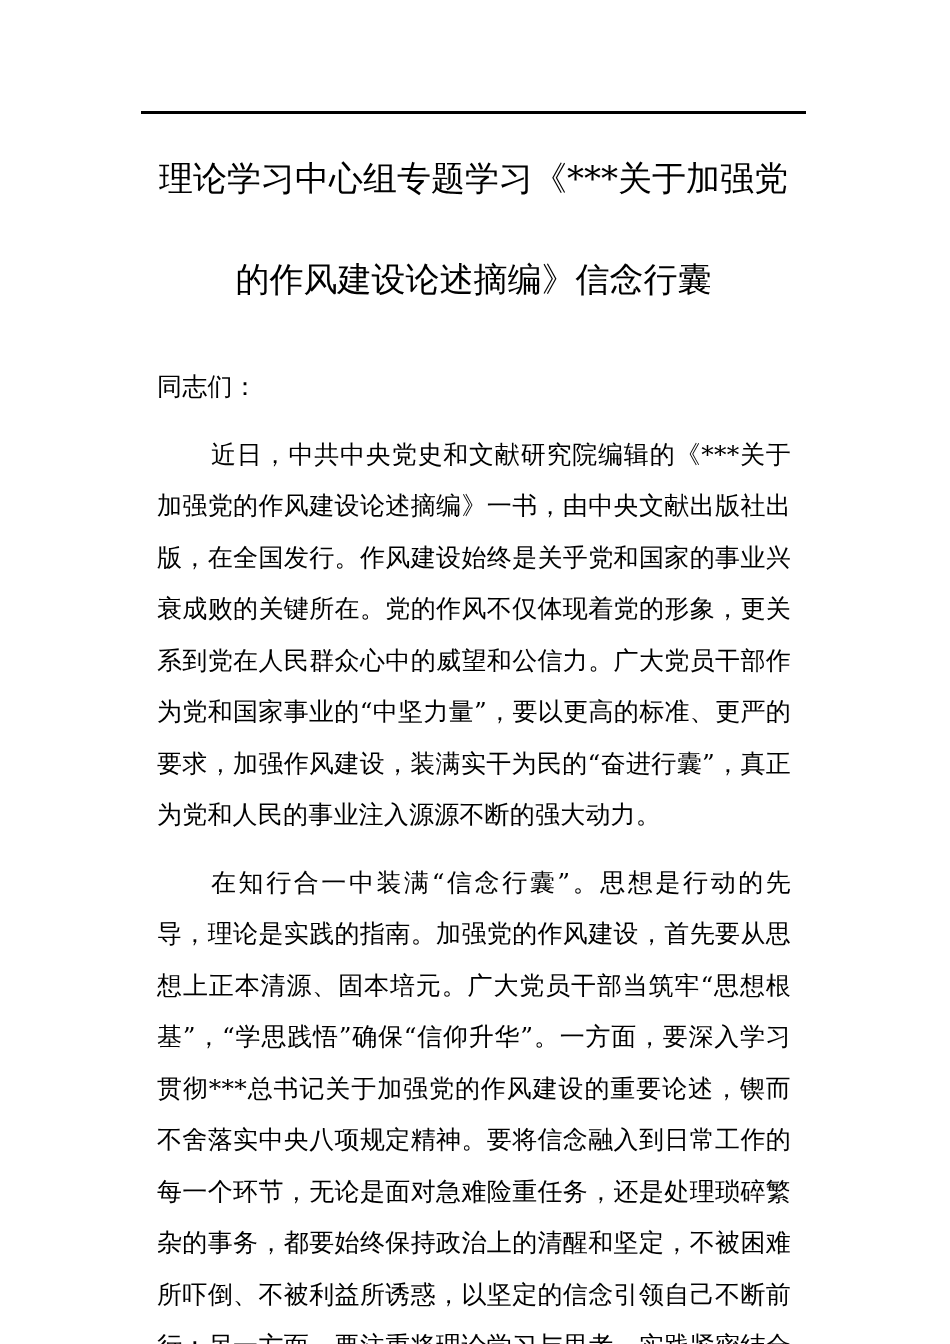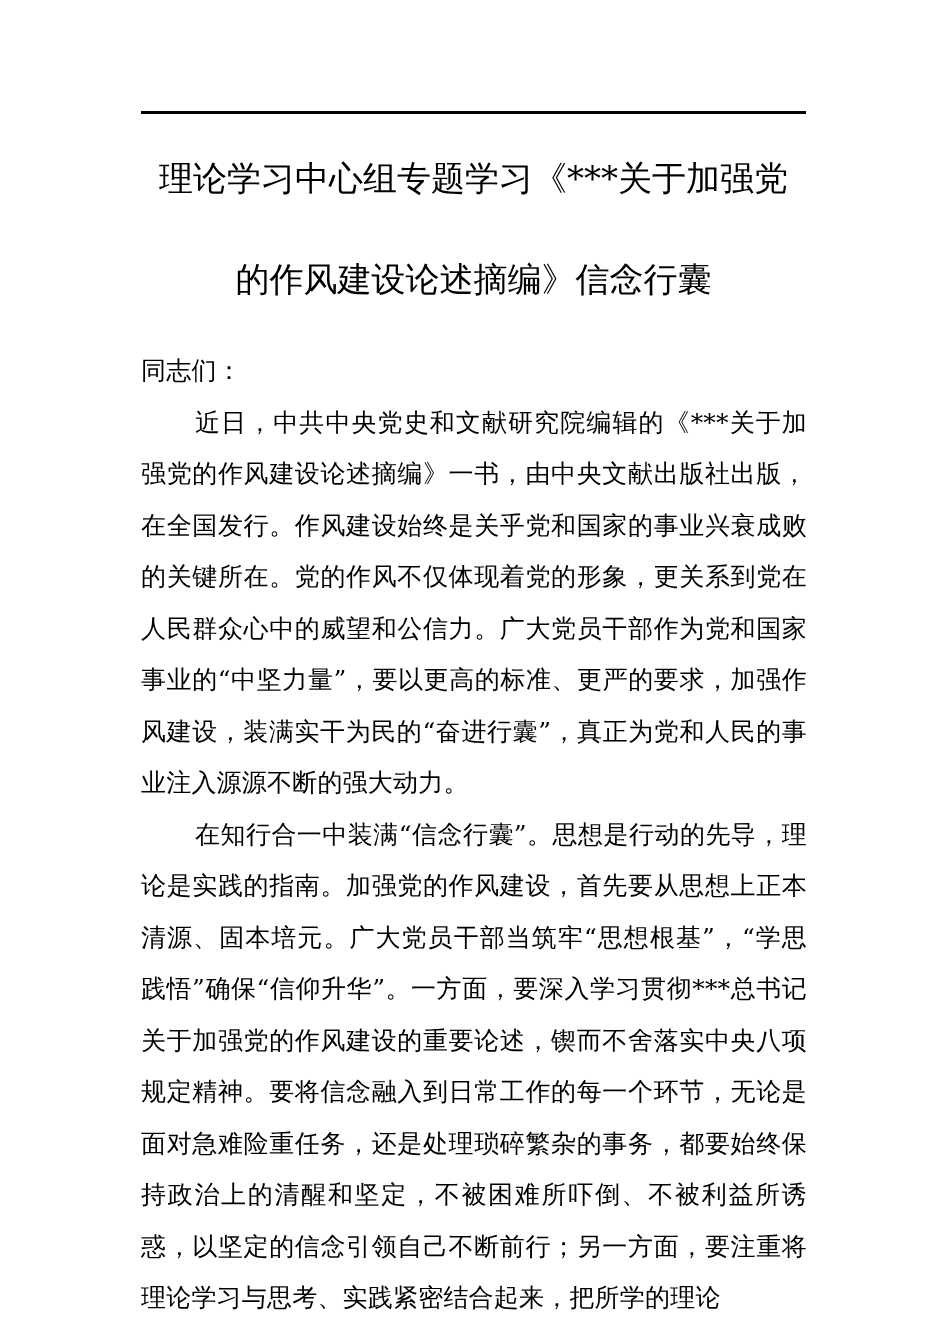--- a/index.html
+++ b/index.html
@@ -57,21 +57,21 @@
   }
 
   
   .doc-body {
     position: absolute;
     left: 141px;
     top: 345px;
     width: 666px;
   }
   .para {
-    margin: 0;
+    margin: 16px;
     font-family: "DejaVu Serif", "Liberation Serif", serif;
     font-size: 25px;
     line-height: 51.5px;
     color: #000000;
     text-align: justify;
     text-justify: inter-ideograph;
     letter-spacing: 0.2px;
     word-break: break-all;
   }
   .para.indent {

